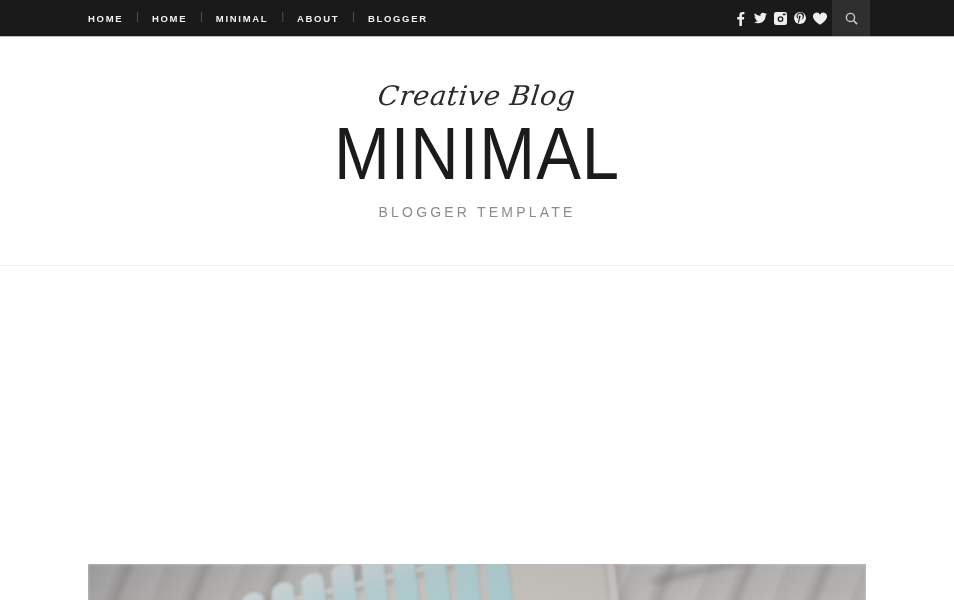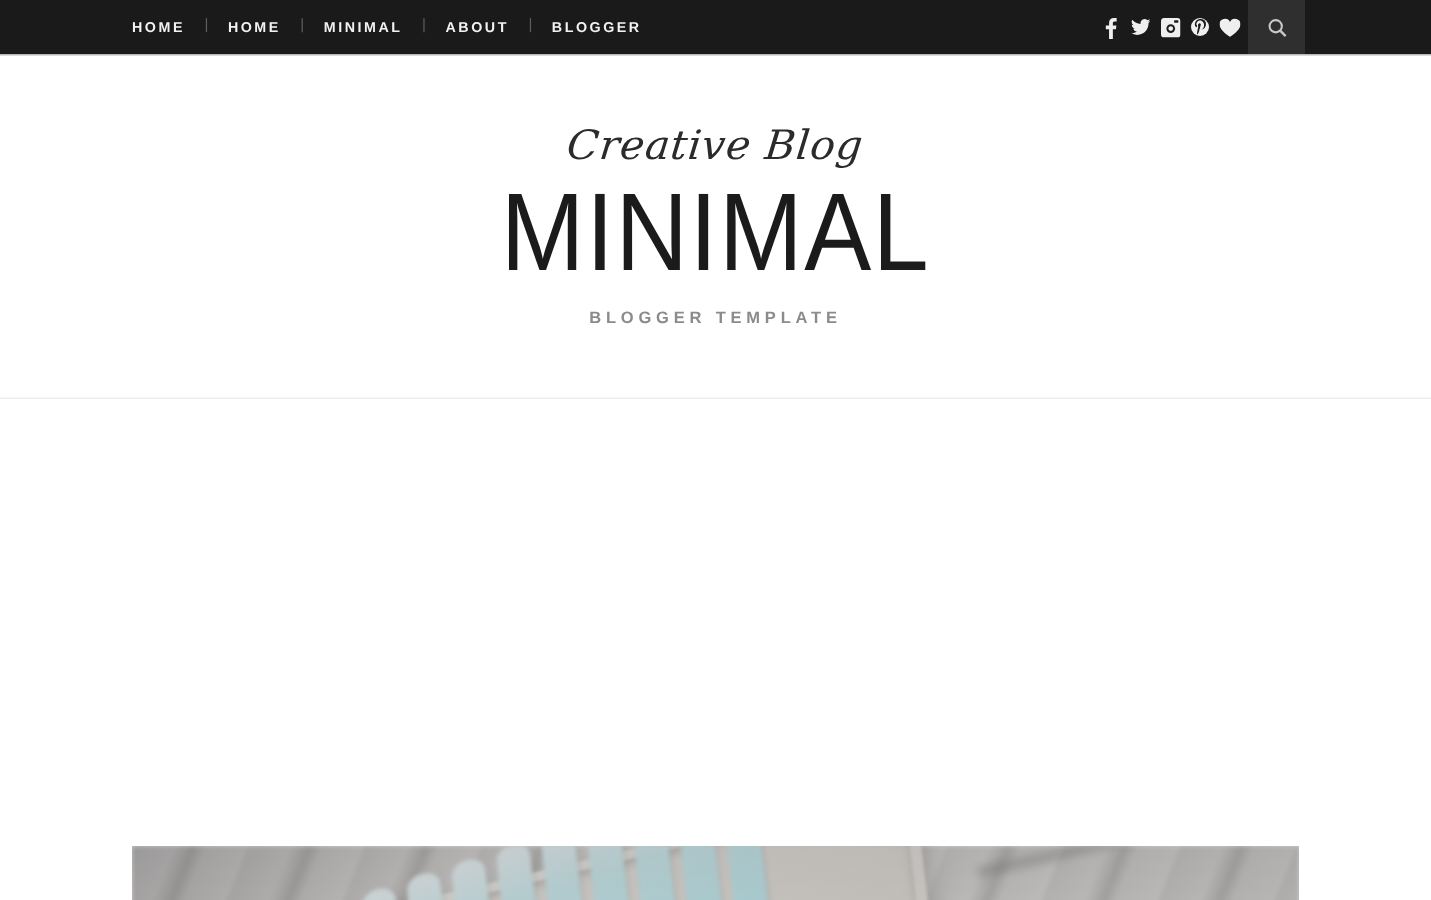--- a/index.html
+++ b/index.html
@@ -55,21 +55,21 @@
     font-size:27px; color:#2b2b2b; letter-spacing:0.5px;
     transform:scaleX(1.02) skewX(-6deg);
     margin-bottom:2px; line-height:1.1;
   }
   .bigtitle{
     font-family:"Liberation Sans", sans-serif; font-weight:300;
     font-size:67px; line-height:1.05; color:#1b1b1b;
     letter-spacing:1px; transform:scaleY(1.1); margin:6px 0 14px 0;
   }
   .subtitle{
-    font-size:11px; color:#8b8b8b; letter-spacing:3.2px; font-weight:700;
+    font-size:14px; color:#8b8b8b; letter-spacing:3.2px; font-weight:400;
   }
 
   
   .heroWrap{
     width:954px; height:333px; background:#fff; position:relative;
     padding-top:32px;
   }
   .hero{
     position:absolute; left:88px; top:298px; width:778px; height:302px;
     overflow:hidden;

